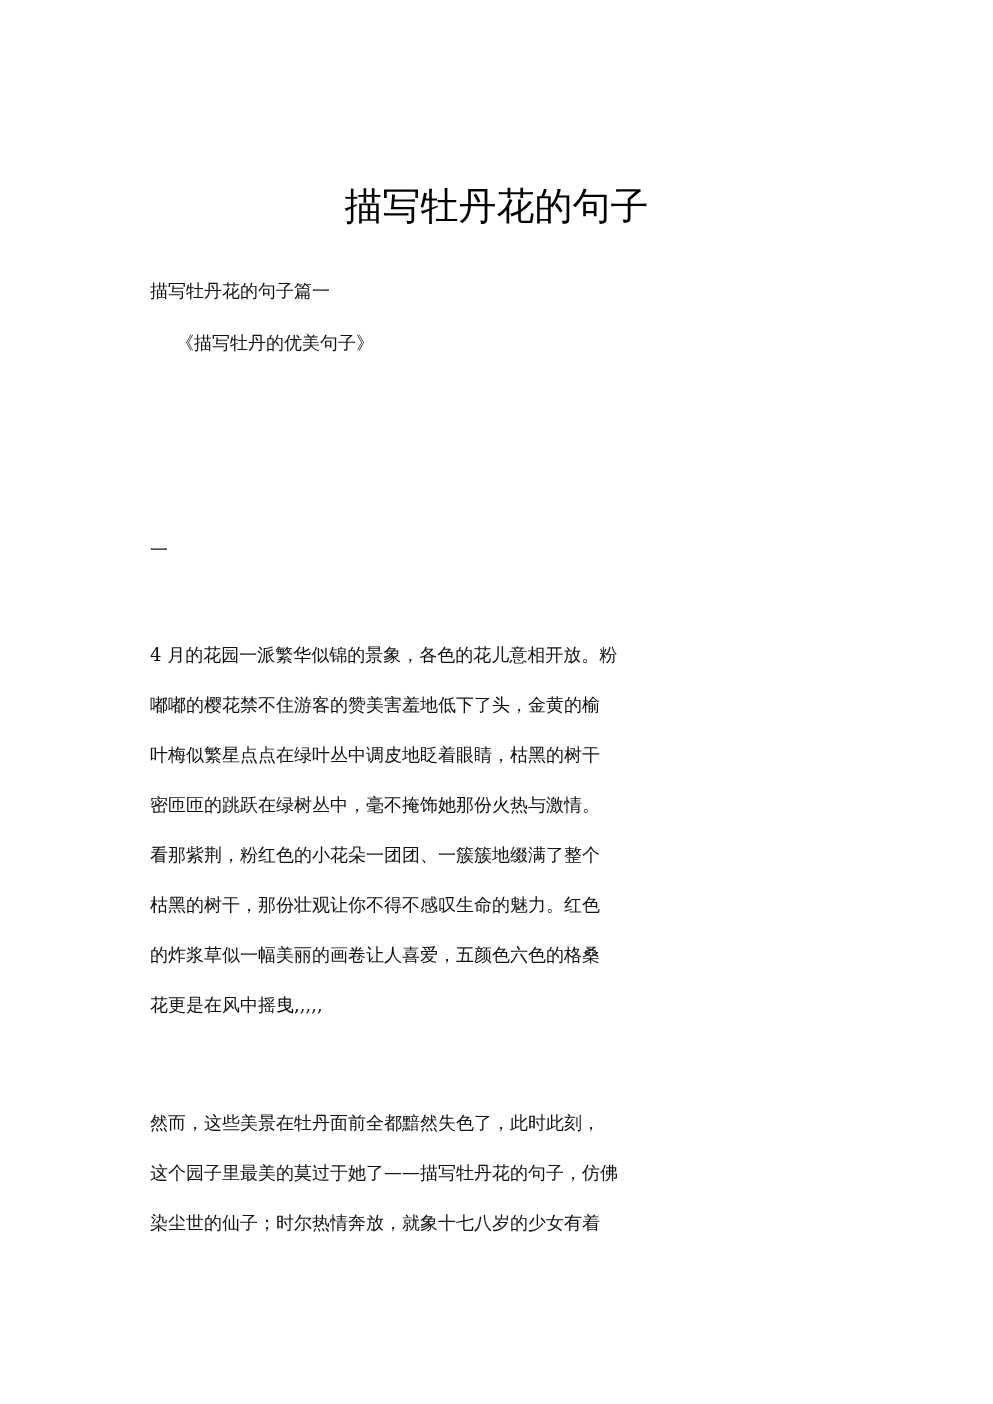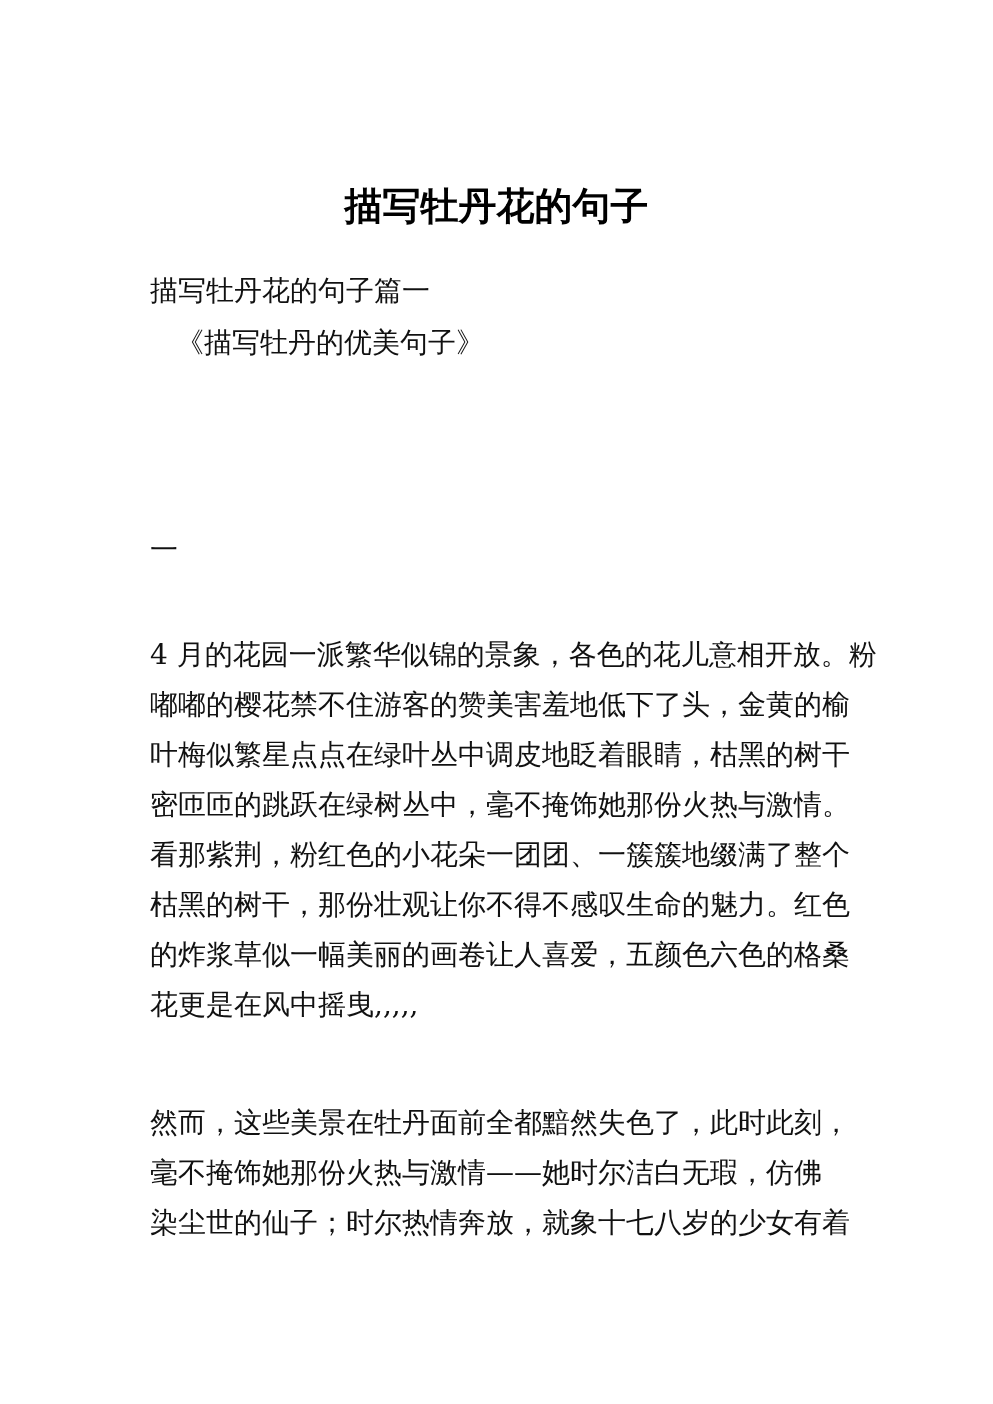--- a/index.html
+++ b/index.html
@@ -24,29 +24,29 @@
       background: #ffffff;
     }
     .title {
       position: absolute;
       left: 0;
       width: 993px;
       top: 178px;
       text-align: center;
       font-size: 38px;
       line-height: 56px;
-      font-weight: bold;
+      font-weight: normal;
       color: #000000;
       margin: 0;
       letter-spacing: 0px;
     }
     .line {
       position: absolute;
       left: 150px;
-      font-size: 28px;
+      font-size: 18px;
       line-height: 34px;
       white-space: nowrap;
       color: #111111;
       margin: 0;
     }
     .indent {
       left: 176px;
     }
   </style>
 </head>
@@ -68,17 +68,17 @@
     <p class="line" style="top:738px;">叶梅似繁星点点在绿叶丛中调皮地眨着眼睛，枯黑的树干</p>
     <p class="line" style="top:788px;">密匝匝的跳跃在绿树丛中，毫不掩饰她那份火热与激情。</p>
     <p class="line" style="top:838px;">看那紫荆，粉红色的小花朵一团团、一簇簇地缀满了整个</p>
     <p class="line" style="top:888px;">枯黑的树干，那份壮观让你不得不感叹生命的魅力。红色</p>
     <p class="line" style="top:938px;">的炸浆草似一幅美丽的画卷让人喜爱，五颜色六色的格桑</p>
     <p class="line" style="top:988px;">花更是在风中摇曳,,,,,</p>
   </div>
 
   <div>
     <p class="line" style="top:1106px;">然而，这些美景在牡丹面前全都黯然失色了，此时此刻，</p>
-    <p class="line" style="top:1156px;">毫不掩饰她那份火热与激情——她时尔洁白无瑕，仿佛</p>
+    <p class="line" style="top:1156px;">这个园子里最美的莫过于她了——描写牡丹花的句子，仿佛</p>
     <p class="line" style="top:1206px;">染尘世的仙子；时尔热情奔放，就象十七八岁的少女有着</p>
   </div>
 
 </div>
 
 </body></html>

